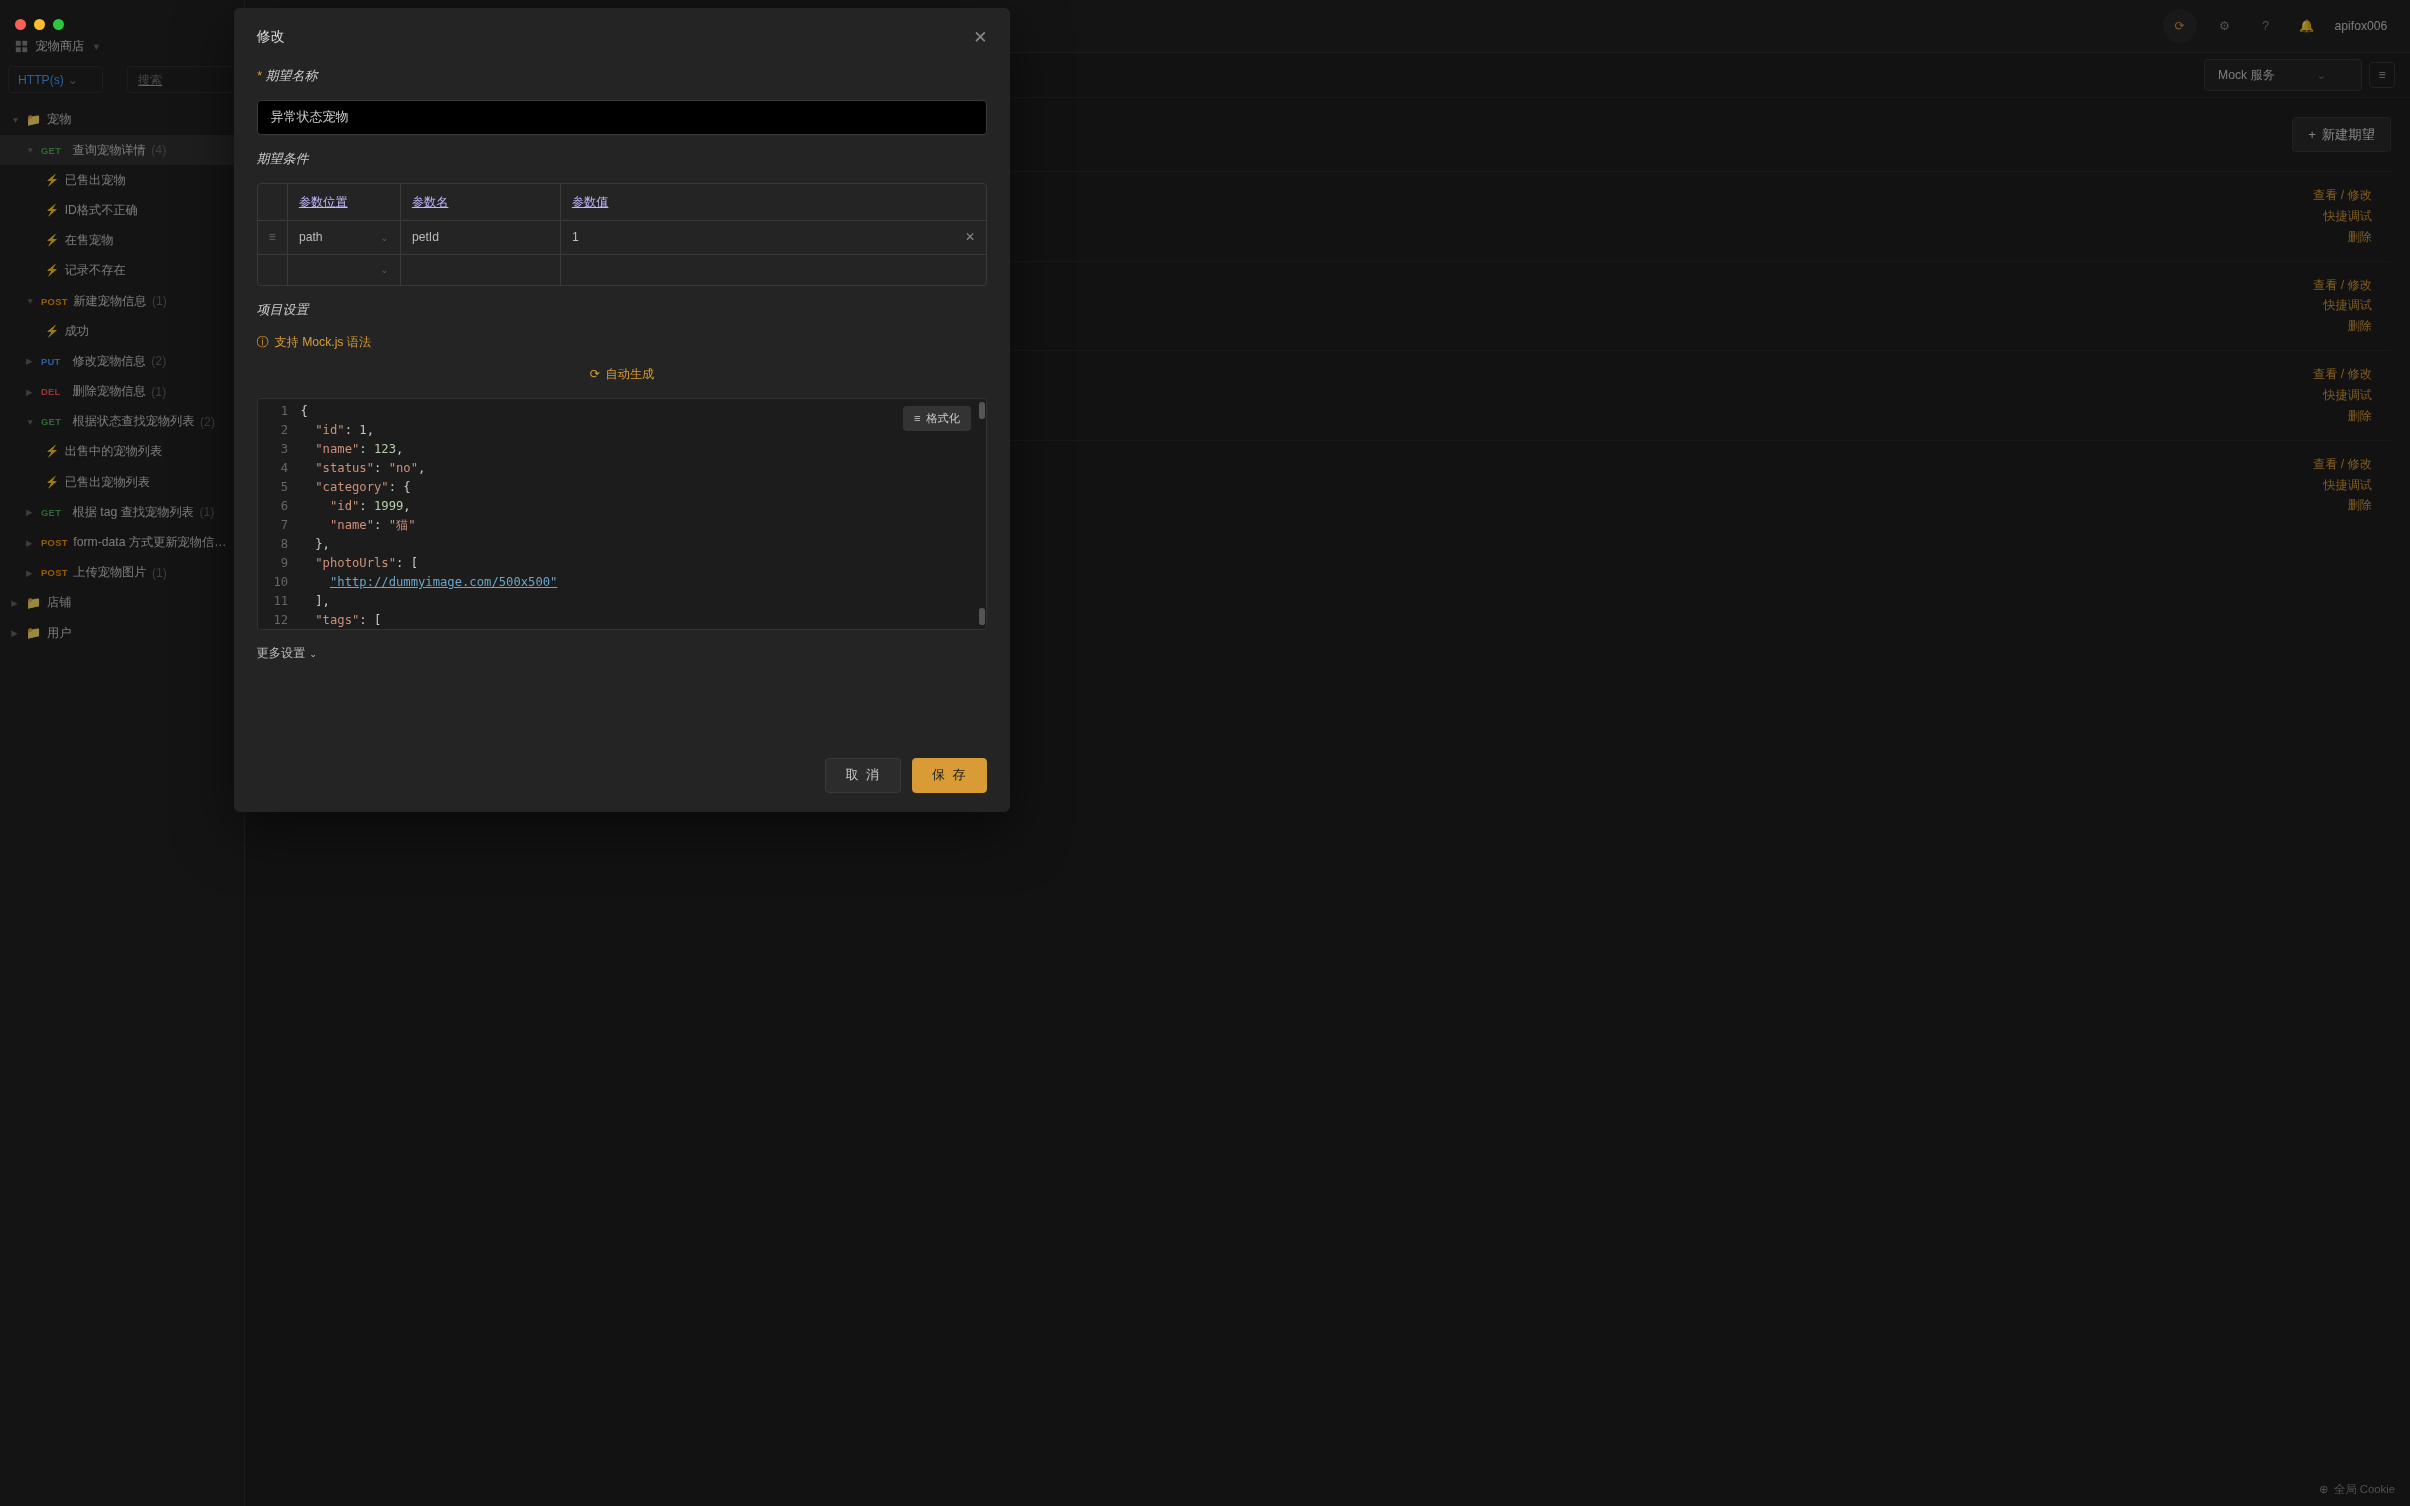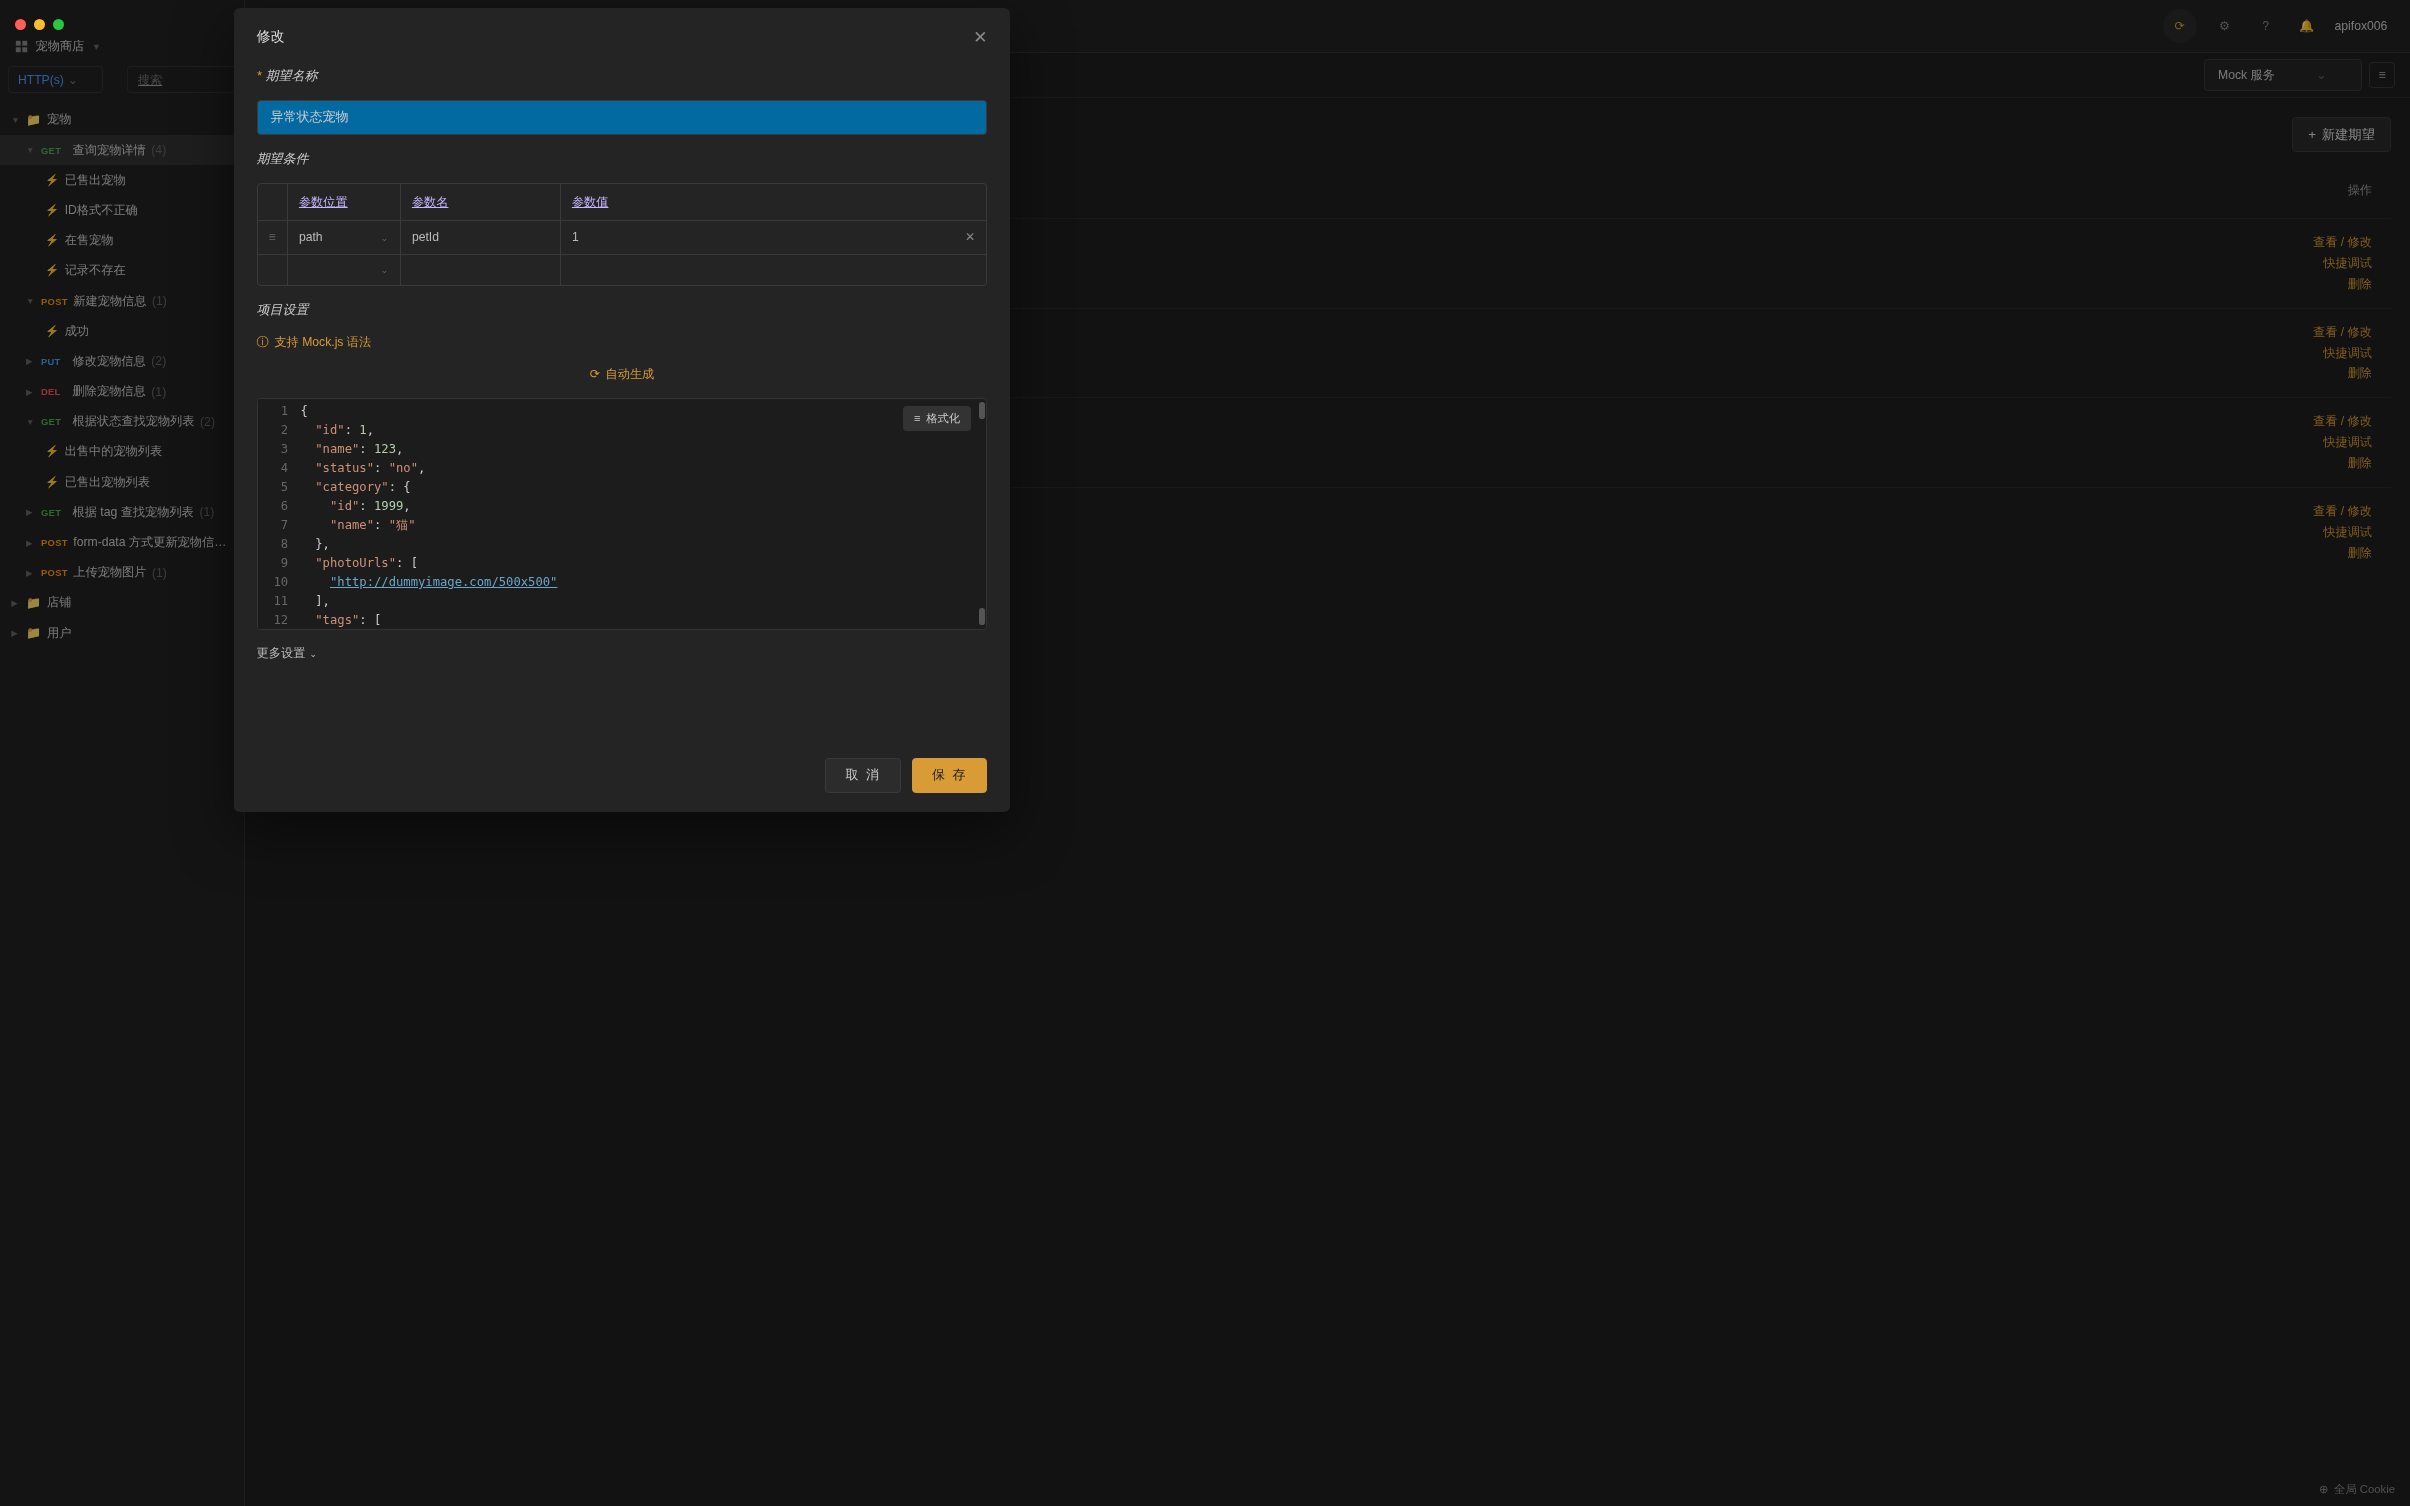--- a/index.html
+++ b/index.html
@@ -145,21 +145,21 @@
 .modal-title { color: #ddd; font-size: 14px; }
 .modal-close { margin-left: auto; color: #888; font-size: 17px; cursor: pointer; }
 
 .modal-body {
   padding: 0 22.6px; flex: 1; overflow-y: auto;
   display: flex; flex-direction: column; gap: 15px;
 }
 .form-label { color: #ccc; font-size: 13px; font-style: italic; }
 .form-label .req { color: #d89b35; margin-right: 3.8px; }
 .text-input {
-  width: 100%; background: #0369a1; border: 0.9px solid #3a3a3a;
+  width: 100%; background: #000000; border: 0.9px solid #3a3a3a;
   color: #ccc; padding: 9.4px 13px; border-radius: 3.8px; font-size: 13px;
 }
 
 
 .cond-table {
   border: 0.9px solid #3a3a3a; border-radius: 3.8px;
   background: #242424;
 }
 .cond-row { display: flex; border-top: 0.9px solid #3a3a3a; }
 .cond-row:first-child { border-top: none; }
@@ -403,21 +403,20 @@
   </div>
 </div>
 
 <div class="content-area">
   <div class="exp-header">
     <button class="new-exp-btn">
       <span>+</span>
       <span>新建期望</span>
     </button>
   </div>
-  <div class="col-header">操作</div>
   <div class="exp-row">
     <div class="exp-actions">
       <a>查看 / 修改</a>
       <a>快捷调试</a>
       <a>删除</a>
     </div>
   </div>
   <div class="exp-row">
     <div class="exp-actions">
       <a>查看 / 修改</a>

